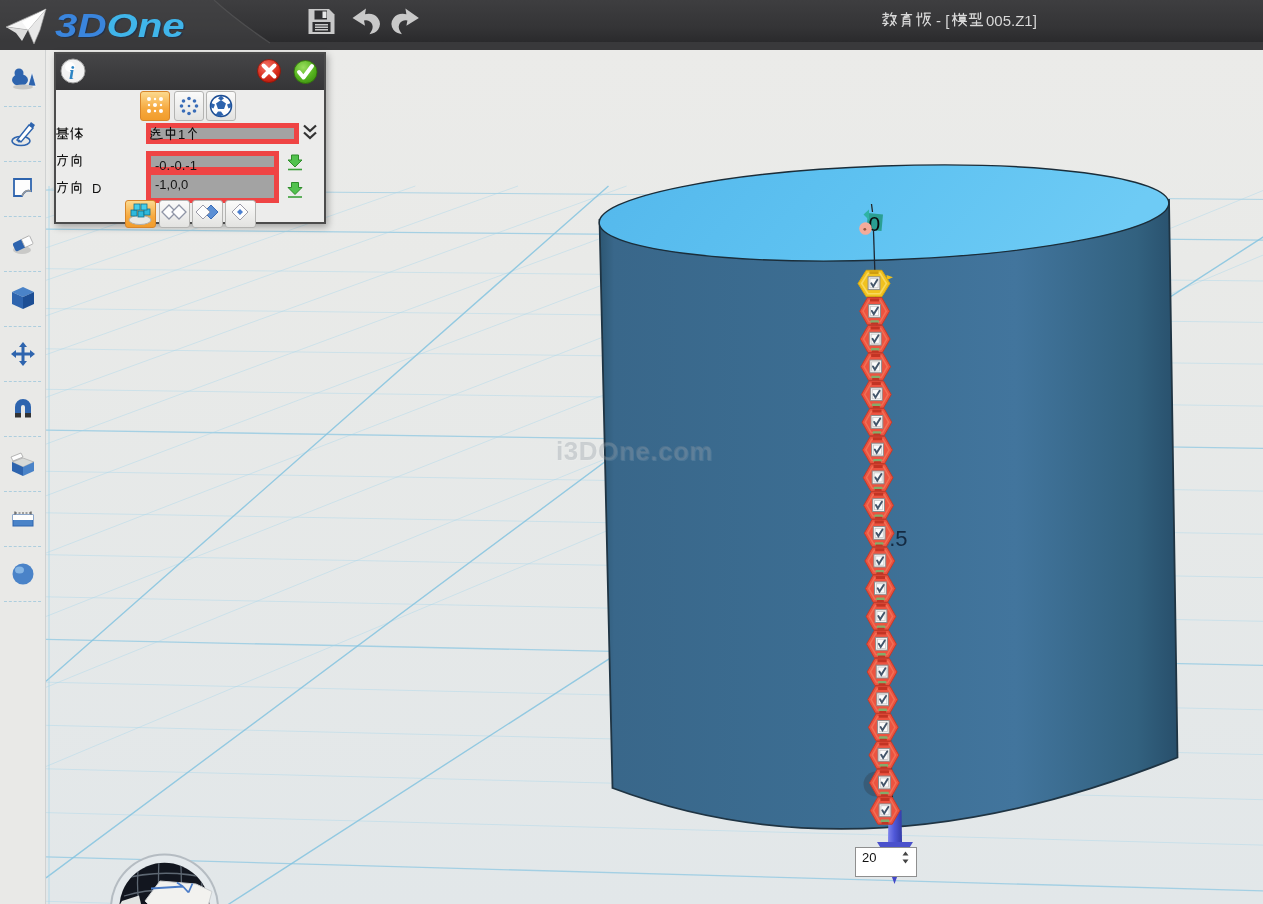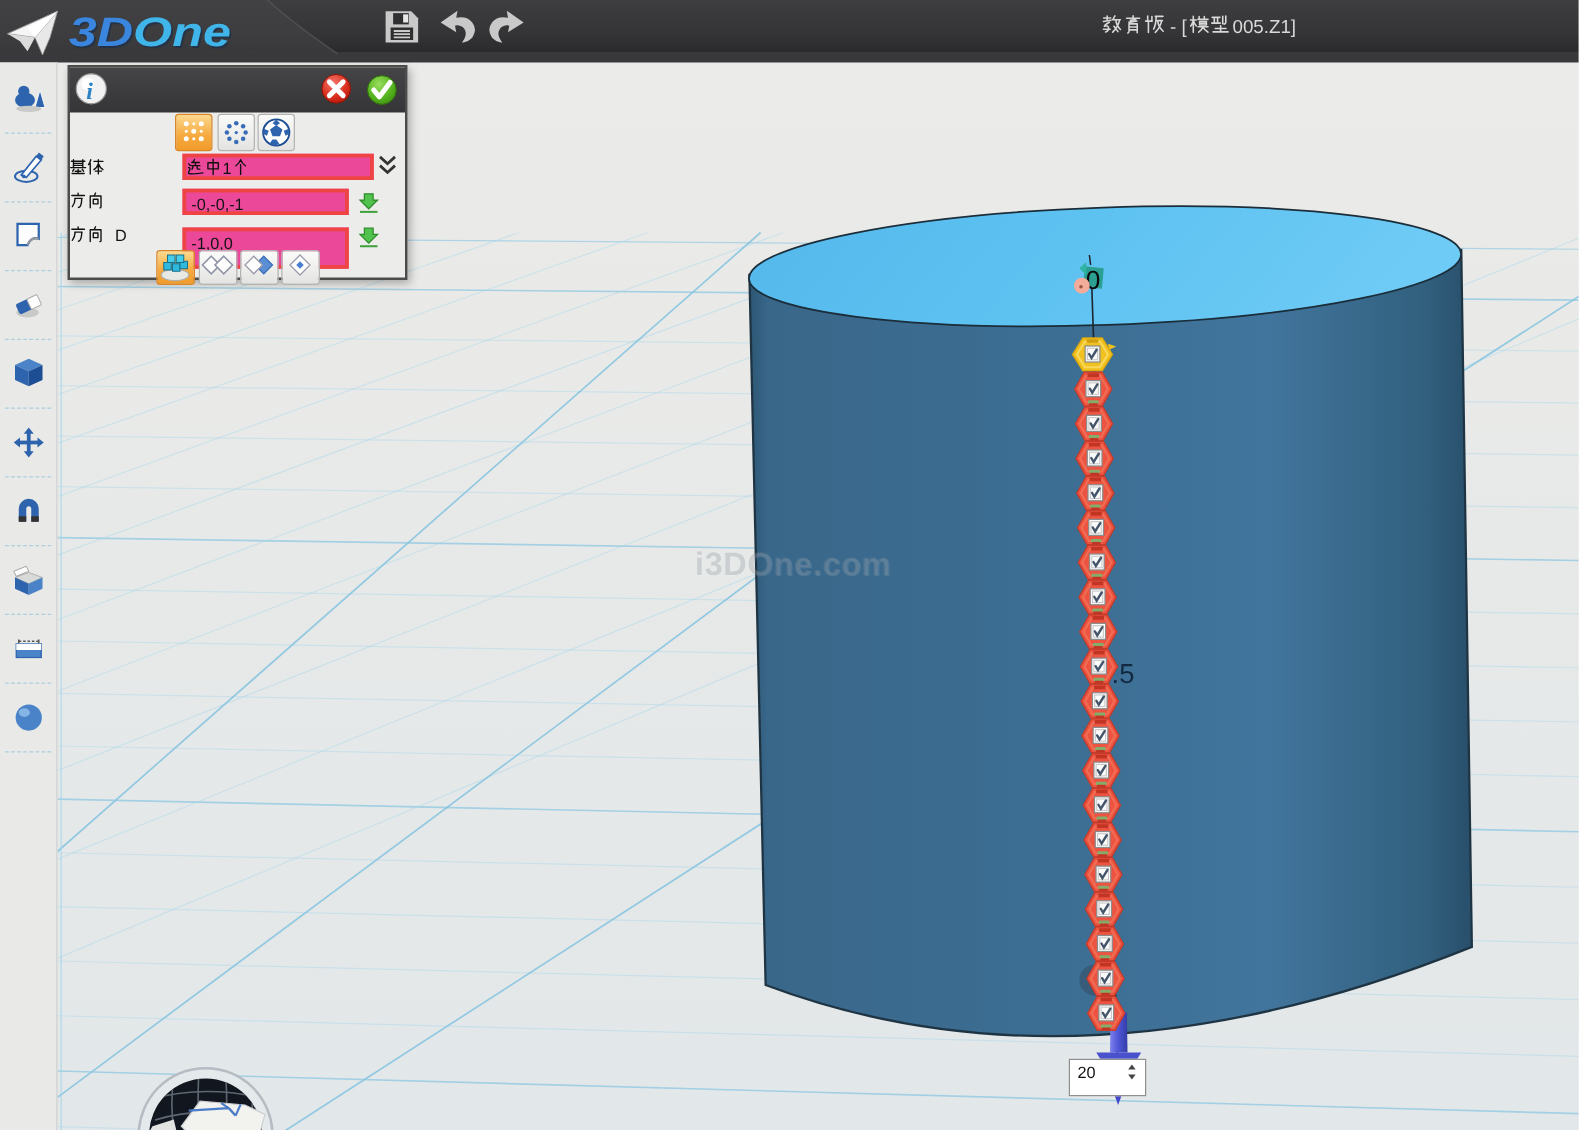--- a/index.html
+++ b/index.html
@@ -8,21 +8,21 @@
 #header{position:absolute;left:0;top:0;width:1263px;height:50px;z-index:3;background:linear-gradient(#3e3e40 0%,#343436 55%,#2a2a2c 84%,#39393b 84%,#39393b 100%)}
 #sidebar{position:absolute;left:0;top:50px;width:46px;height:854px;z-index:3;background:#e9e9e7;border-right:1px solid #d0d2d2}
 .sep{position:absolute;left:4px;width:37px;border-top:1px dashed #9fc8dd;opacity:.8}
 .sicon{position:absolute;left:9px;width:28px;height:28px}
 #dialog{position:absolute;left:54px;top:52px;width:272px;height:172px;z-index:4;background:#ececeb;border:2px solid #4c4c4c;box-shadow:2px 3px 7px rgba(0,0,0,.3)}
 #dtitle{position:absolute;left:0;top:0;width:268px;height:36px;background:linear-gradient(#454547,#353537)}
 .tabbtn{position:absolute;top:37px;width:30px;height:30px;border:1px solid #b4b4b2;border-radius:3px;background:linear-gradient(#fbfbfa,#e3e3e1)}
 .tabbtn.act{background:linear-gradient(#fcd98e,#f6a93e 60%,#f19c2c);border-color:#d8862a}
 .botbtn{position:absolute;top:146px;width:31px;height:28px;border:1px solid #b4b4b2;border-radius:3px;background:linear-gradient(#fbfbfa,#e3e3e1)}
 .botbtn.act{background:linear-gradient(#fcd98e,#f6a93e 60%,#f19c2c);border-color:#d8862a}
-.din{position:absolute;background:#ec4899;border:3px solid #ef4444;font-size:13px;color:#141414;padding:2px 12px 0 4px}
+.din{position:absolute;background:#a3a3a3;border:5px solid #ef4444;font-size:13px;color:#141414;padding:2px 12px 0 4px}
 #spinbox{position:absolute;left:855px;top:847px;width:62px;height:30px;z-index:2;background:#fff;border:1px solid #8f8f8f}
 #spinbox .num{position:absolute;left:6px;top:2px;font-size:13px;color:#111}
 </style></head>
 <body>
 <div id="page">
 <svg id="canvas" width="1263" height="904" viewBox="0 0 1263 904">
 <defs>
 <symbol id="cjk-jiao" viewBox="0 0 16 16" overflow="visible">
           <path d="M1 2.5H7M4 .8V4.2M.8 5.6L7.2 4.4M5.8 6.2Q3.4 7.4 2 8.8M1.6 9.6Q4.6 8.7 5.1 10.5Q5.6 13.4 2.6 14.5M.8 12.2H6.6M10.6 .8L8.8 4M8.6 4H15.2M11.4 4.4Q11.7 8.6 15.3 12.4M14.5 4.6Q13.4 10 8.7 14.6M9.8 9.6L13.2 14.2" fill="none" stroke="currentColor" stroke-width="1.35" stroke-linecap="round" stroke-linejoin="round"></path>
         </symbol>
@@ -315,21 +315,21 @@
       </svg>
       <svg class="sicon" style="top:510px" width="28" height="28" viewBox="0 0 28 28">
         <circle cx="14" cy="14" r="10.5" fill="#4a83c8"></circle>
         <ellipse cx="10.5" cy="10" rx="4.5" ry="3.5" fill="#85b5e4"></ellipse>
       </svg>
 </div>
 <div id="dialog">
 <div id="dtitle"></div>
 <div class="din" style="left:90px;top:69px;width:153px;height:21px"></div>
 <div class="din" style="left:90px;top:97px;width:133px;height:21px">-0,-0,-1</div>
-<div class="din" style="left:90px;top:128px;width:133px;height:33px">-1,0,0</div>
+<div class="din" style="left:90px;top:116px;width:133px;height:33px">-1,0,0</div>
 <svg width="272" height="172" viewBox="54 52 272 172" style="position:absolute;left:-2px;top:-2px" overflow="visible">
 <circle cx="73" cy="71" r="12" fill="#f2f2f2" stroke="#9a9a9a" stroke-width="1"></circle>
 <circle cx="70" cy="67" r="5" fill="#ffffff" opacity="0.9"></circle>
 <text x="69" y="79" font-size="19" font-weight="bold" font-style="italic" font-family="Liberation Serif" fill="#2c84c4">i</text>
 <radialGradient id="xg" cx="0.4" cy="0.3" r="0.8">
           <stop offset="0" stop-color="#f4766a"></stop>
           <stop offset="0.6" stop-color="#d92f1e"></stop>
           <stop offset="1" stop-color="#b01508"></stop>
         </radialGradient>
 <radialGradient id="vg" cx="0.4" cy="0.3" r="0.8">

